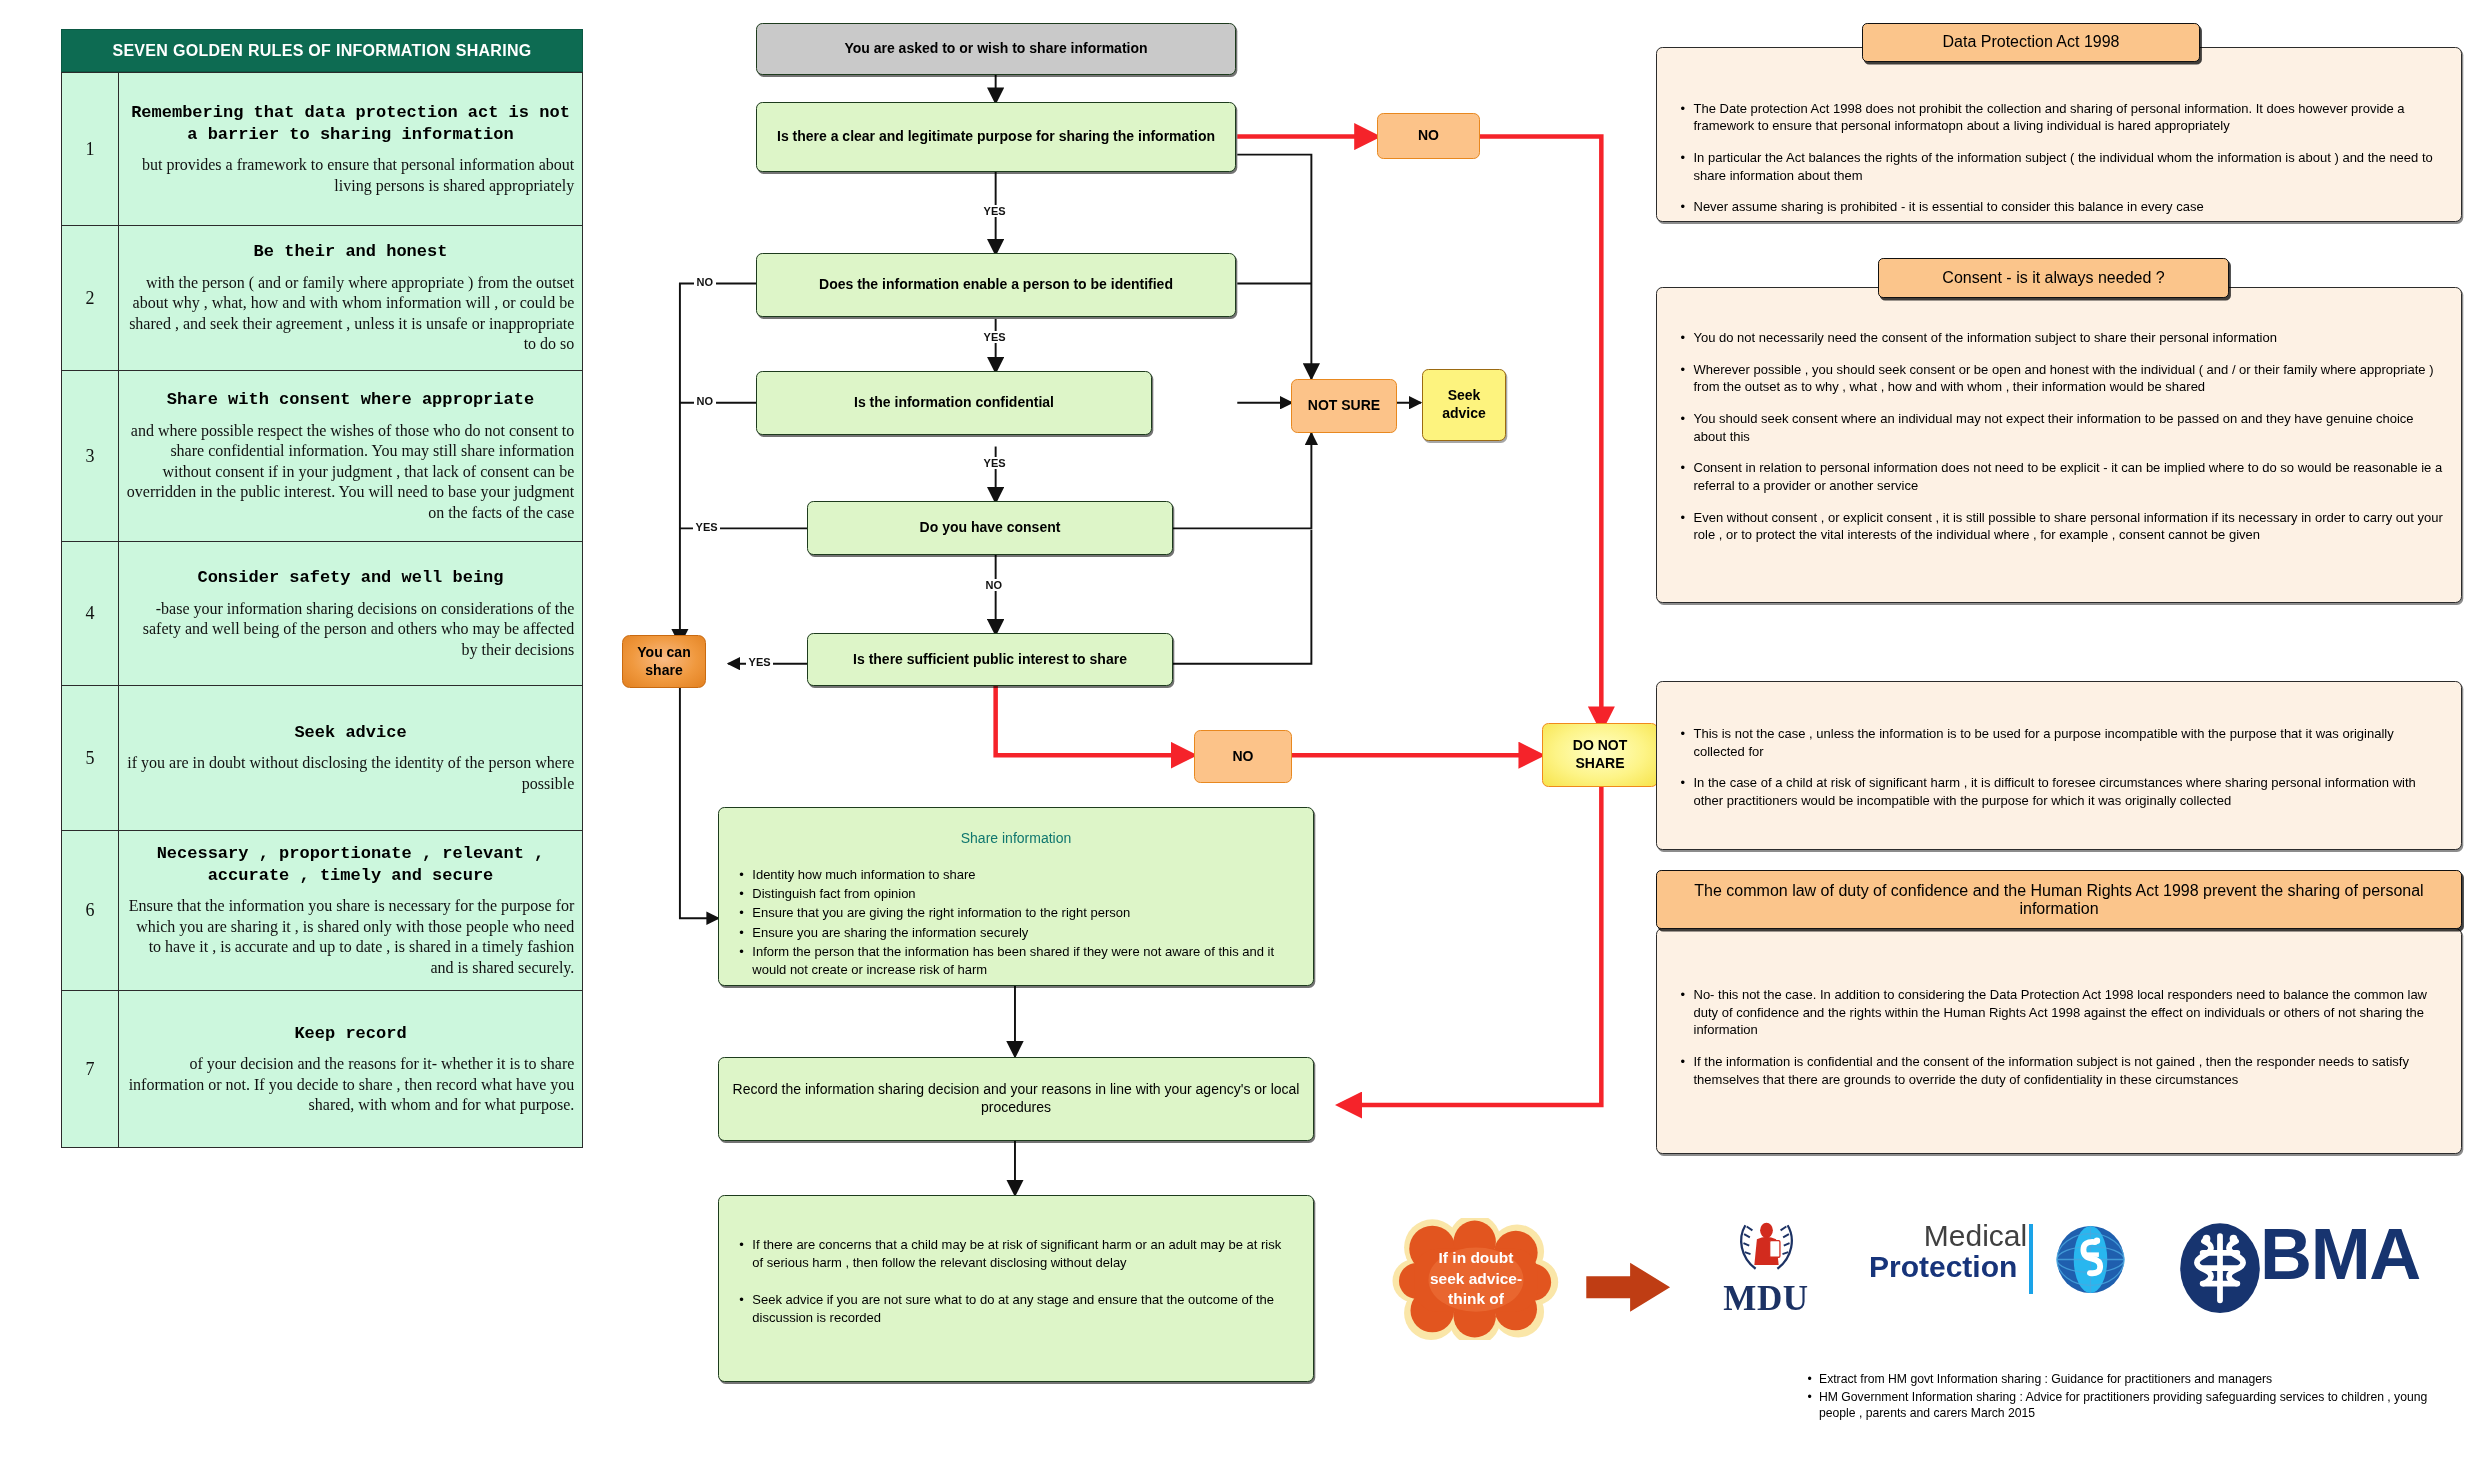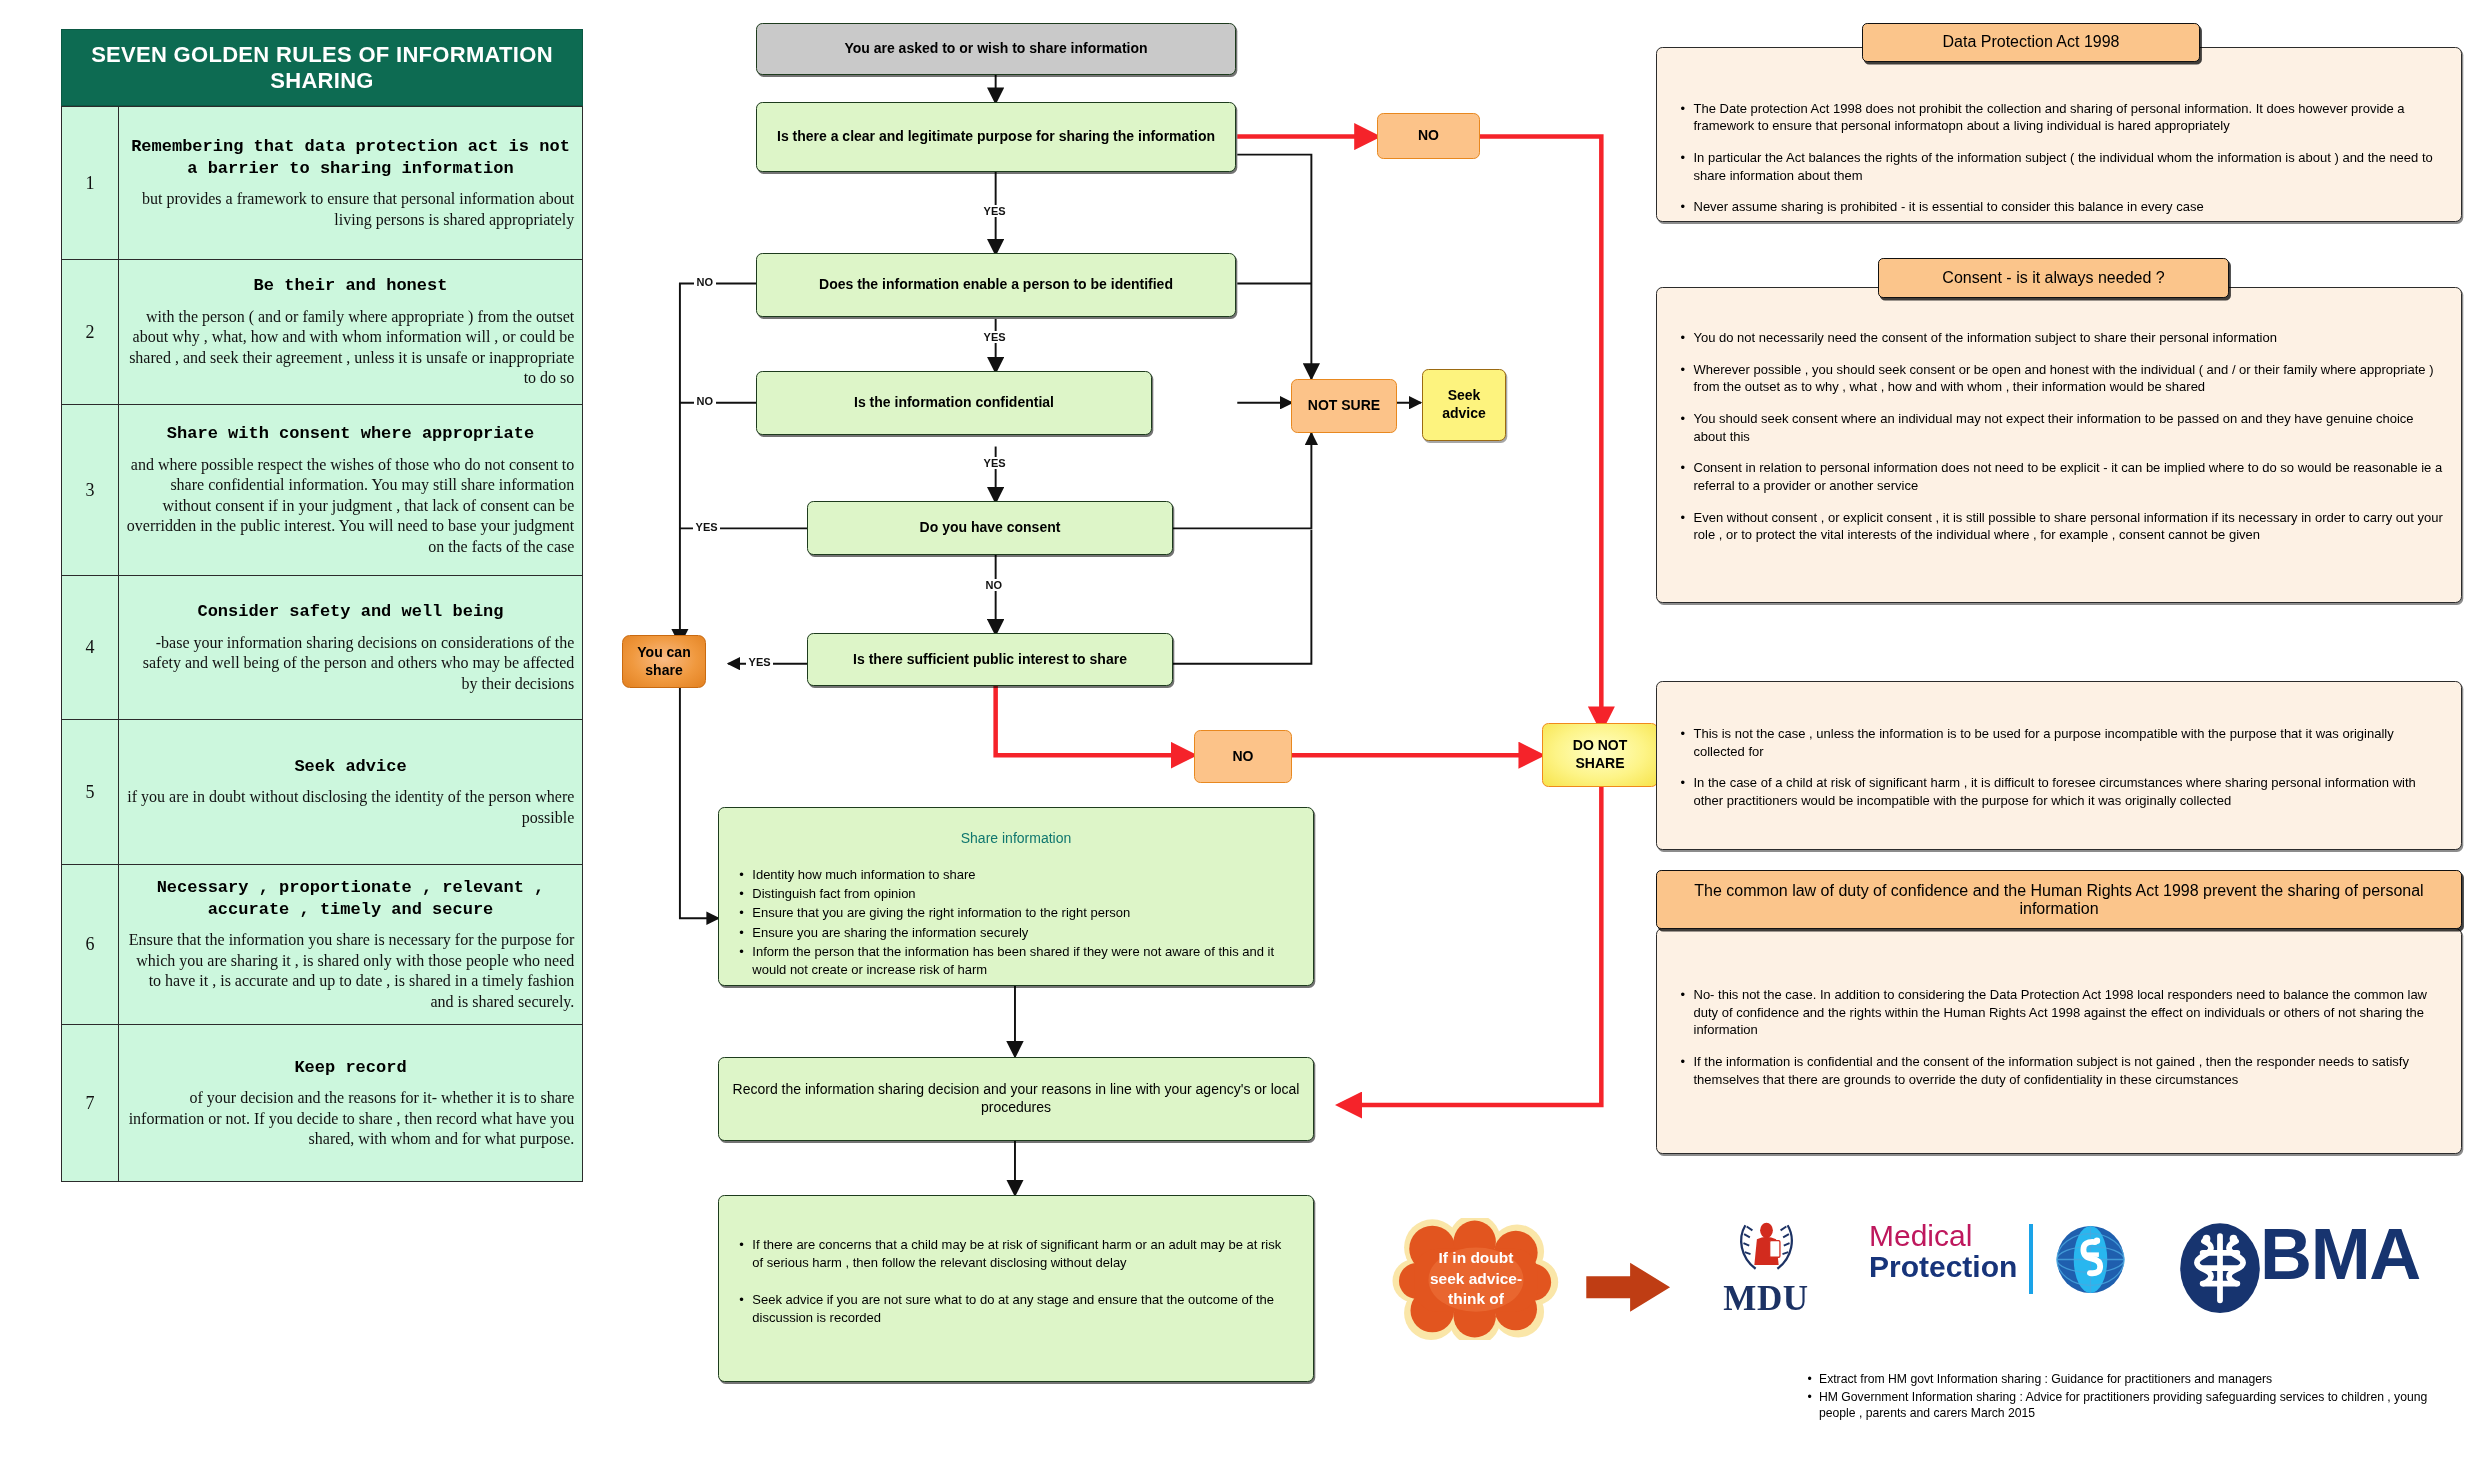--- a/index.html
+++ b/index.html
@@ -4,21 +4,21 @@
 <style>
   html,body{margin:0;padding:0;background:#ffffff;}
   body{font-family:"Liberation Sans",sans-serif;}
   #page{position:relative;width:2475px;height:1482px;overflow:hidden;background:#fff;}
 
   
   #rules-panel{position:absolute;left:61px;top:29px;width:522px;}
   .rules-title{
     background:#0d6b52;color:#ffffff;text-align:center;
     font-family:"Liberation Sans",sans-serif;font-weight:bold;
-    font-size:22px;letter-spacing:0.3px;padding:11.6px 3.9px;
+    font-size:16px;letter-spacing:0.3px;padding:11.6px 3.9px;
     border:0.6px solid #0b5843;box-sizing:border-box;
   }
   .rules-table{border-collapse:collapse;width:522px;table-layout:fixed;}
   .rules-table td{
     border:0.6px solid #2b2b2b;background:#ccf7dd;vertical-align:middle;
     padding:6.4px 7.7px;box-sizing:border-box;
   }
   .rule-num{width:57px;text-align:center;font-family:"Liberation Serif",serif;font-size:18px;color:#111;}
   .rule-head{
     font-family:"Liberation Mono",monospace;font-weight:bold;font-size:17px;
@@ -103,21 +103,21 @@
   #cloud-wrap{position:absolute;left:1392px;top:1218px;width:168px;height:122px;}
   .cloud-txt{
     position:absolute;left:0;top:0;width:168px;height:122px;
     display:flex;flex-direction:column;align-items:center;justify-content:center;
     font-family:"Liberation Sans",sans-serif;font-weight:bold;font-size:15.5px;
     color:#ffffff;text-align:center;line-height:1.32;z-index:2;
   }
   #mdu{position:absolute;left:1695px;top:1215px;width:142px;text-align:center;}
   #mdu .word{font-family:"Liberation Serif",serif;font-weight:bold;font-size:35px;color:#1c3264;letter-spacing:0.6px;}
   #mp{position:absolute;left:1869px;top:1221px;width:213px;}
-  #mp .l1{font-family:"Liberation Sans",sans-serif;font-size:30px;color:#be185d;line-height:1.0;}
+  #mp .l1{font-family:"Liberation Sans",sans-serif;font-size:30px;color:#404040;line-height:1.0;text-align:center;}
   #mp .l2{font-family:"Liberation Sans",sans-serif;font-weight:bold;font-size:30px;color:#17347a;line-height:1.05;}
   #bma{position:absolute;left:2178px;top:1218px;}
   #bma .word{font-family:"Liberation Sans",sans-serif;font-weight:bold;font-size:72px;color:#17346f;letter-spacing:-1.3px;line-height:1;}
   #refs{
     position:absolute;left:1805px;top:1371px;width:644px;
     font-family:"Liberation Sans",sans-serif;font-size:12.2px;color:#000;line-height:1.34;
   }
   #refs ul{margin:0;padding:0;list-style:none;}
   #refs li{position:relative;padding-left:14px;margin-bottom:1.3px;}
   #refs li:before{content:"\2022";position:absolute;left:2.6px;top:0;}

